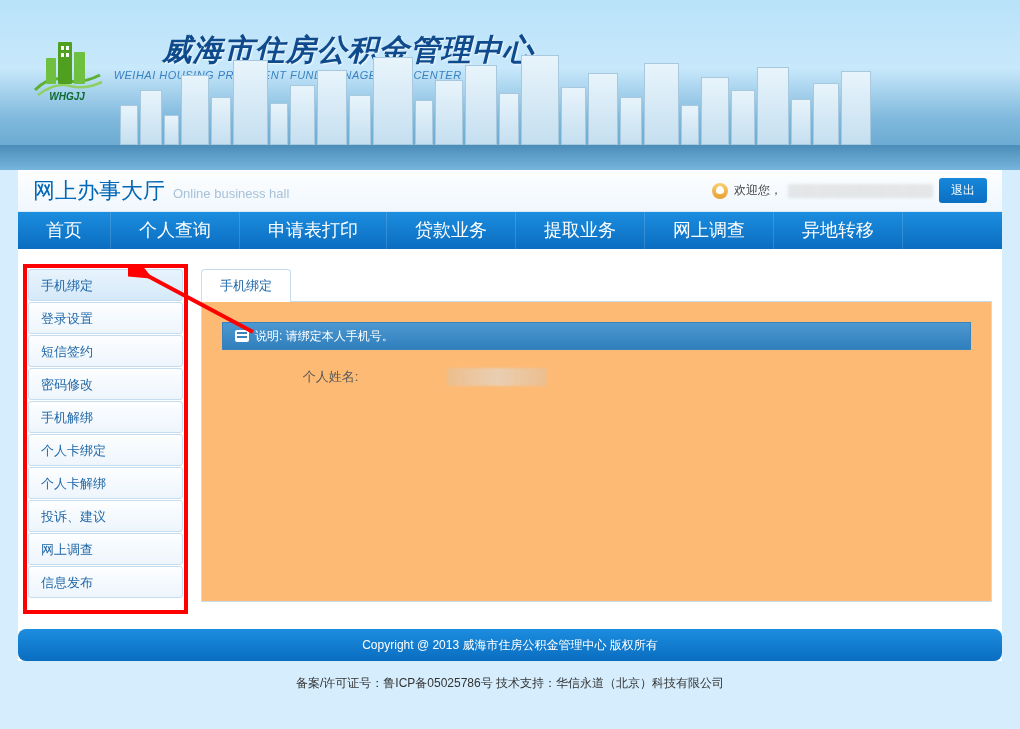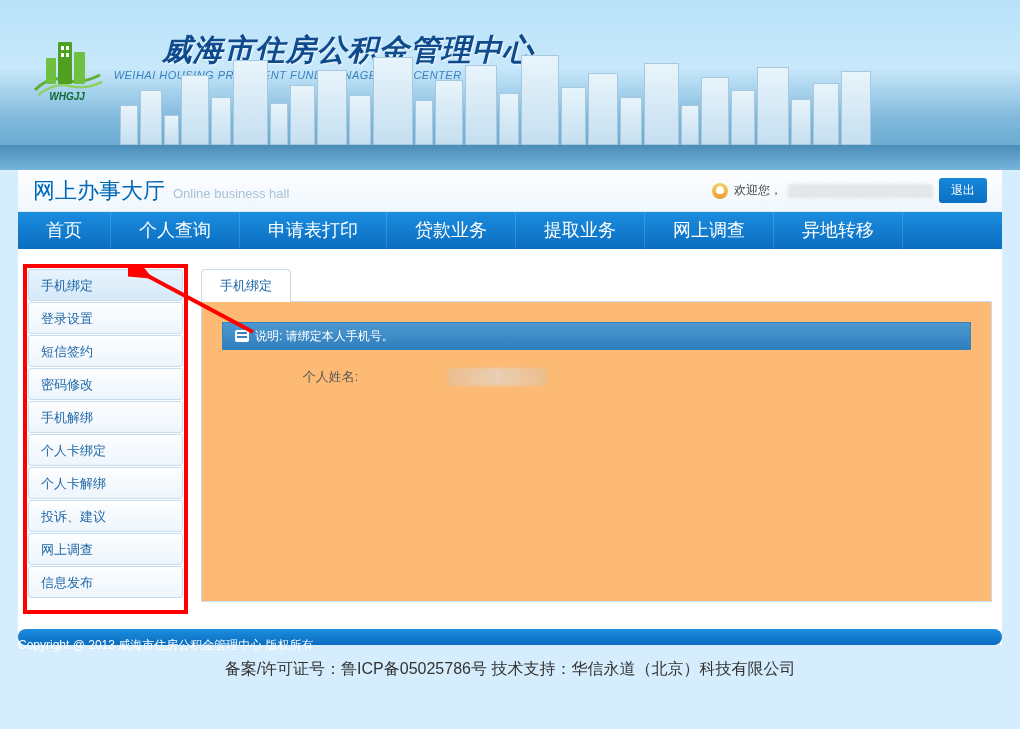--- a/index.html
+++ b/index.html
@@ -307,33 +307,33 @@
       margin-left: 310px;
       padding: 7px 22px;
       background: linear-gradient(to bottom, #fdfeff 0%, #eaf3fb 100%);
       border: 1px solid #9fc4e3;
       border-radius: 3px;
       color: #2168a8;
       font-size: 13px;
       cursor: pointer;
     }
     .footer-copyright {
-      height: 16px;
+      height: 32px;
       line-height: 32px;
       background: linear-gradient(to bottom, #1c8ddf 0%, #0a6dc0 100%);
       color: #fff;
-      text-align: left;
+      text-align: center;
       font-size: 12px;
       border-radius: 8px;
     }
     .footer-info {
       text-align: center;
       padding: 14px 12px;
       color: #333;
-      font-size: 16px;
+      font-size: 12px;
       background: #d5edfc;
     }
   </style>
 </head>
 <body>
 
 <div class="header-banner">
   <div class="logo-area">
     <span class="logo-icon">
       <svg viewBox="0 0 75 70" width="75" height="70">

